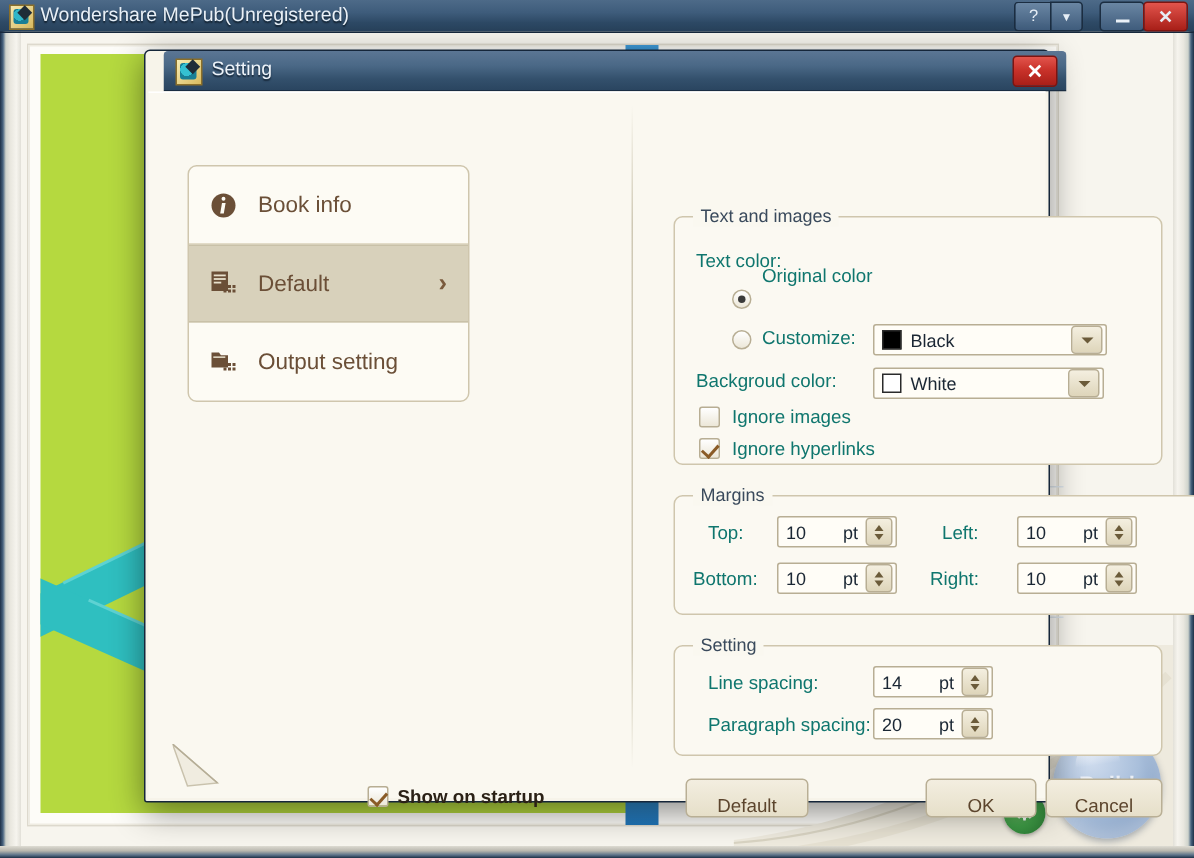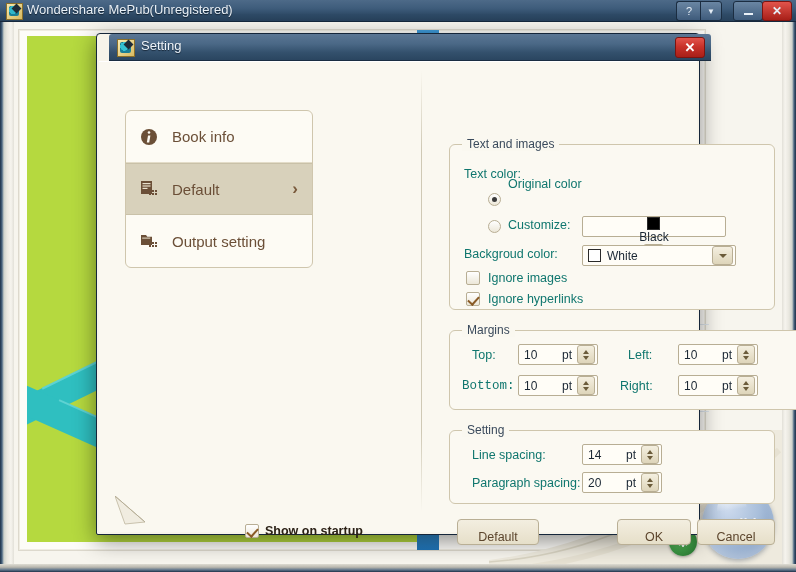--- a/index.html
+++ b/index.html
@@ -482,21 +482,21 @@
       <span class="group-title">Text and images</span>
 
       <span class="lbl" style="left:14px; top:22px;">Text color:</span>
 
       <span class="radio checked" style="left:38px; top:48px;"></span>
       <span class="lbl" style="left:58px; top:32px;">Original color</span>
 
       <span class="radio" style="left:38px; top:75px;"></span>
       <span class="lbl" style="left:58px; top:73px;">Customize:</span>
 
-      <div class="combo" style="left:132px; top:71px; width:144px;flex-direction:column;">
+      <div class="combo" style="left:132px; top:71px; width:156px;">
         <span class="swatch" style="background:#000000;"></span>
         <span class="ctext">Black</span>
         <span class="carrow">
             <i></i>
           </span>
       </div>
 
       <span class="lbl" style="left:14px; top:102px;">Backgroud color:</span>
       <div class="combo" style="left:132px; top:100px; width:154px;">
         <span class="swatch" style="background:#ffffff;"></span>
@@ -519,21 +519,21 @@
       <span class="lbl" style="left:22px; top:17px;">Top:</span>
       <div class="spin" style="left:68px; top:13px; width:80px;">
         <span class="sval">10</span>
         <span class="sunit">pt</span>
         <span class="sbtns">
             <i class="up"></i>
             <i class="dn"></i>
           </span>
       </div>
 
-      <span class="lbl" style="left:12px; top:48px;font-family:Liberation Mono, monospace;">Bottom:</span>
+      <span class="lbl" style="left:12px; top:48px;">Bottom:</span>
       <div class="spin" style="left:68px; top:44px; width:80px;">
         <span class="sval">10</span>
         <span class="sunit">pt</span>
         <span class="sbtns">
             <i class="up"></i>
             <i class="dn"></i>
           </span>
       </div>
 
       <span class="lbl" style="left:178px; top:17px;">Left:</span>

